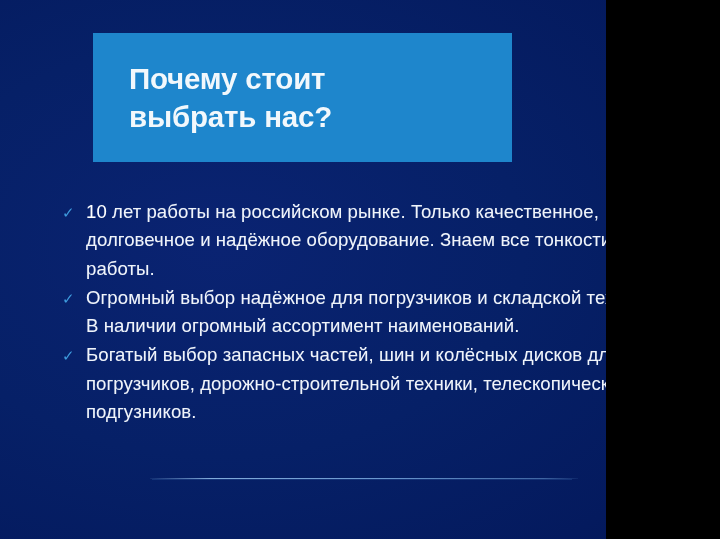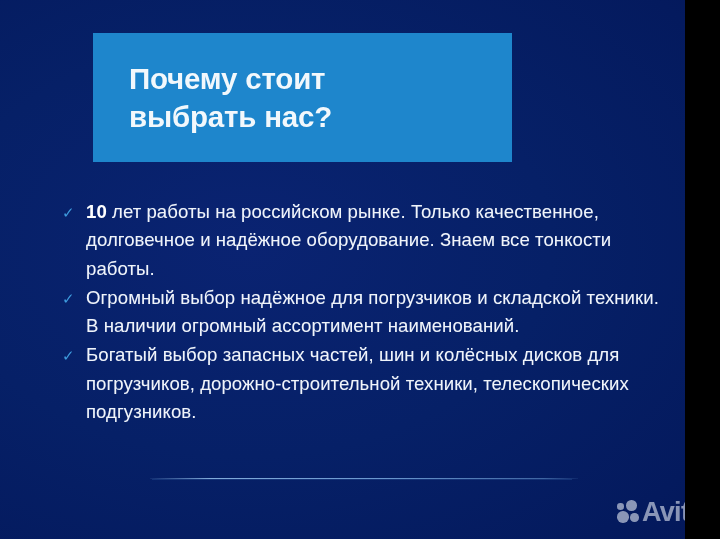--- a/index.html
+++ b/index.html
@@ -2,21 +2,21 @@
 <html><head>
 <meta charset="utf-8">
 <style>
   html, body {
     margin: 0;
     padding: 0;
     background: #000;
   }
   .slide {
     position: relative;
-    width: 685px;
+    width: 606px;
     height: 539px;
     overflow: hidden;
     background: #04175A;
     background-image:
       radial-gradient(ellipse 760px 520px at 36% 46%, #0A2372 0%, #062067 40%, #041A5E 72%, #031451 100%);
     font-family: "Liberation Sans", sans-serif;
     -webkit-font-smoothing: antialiased;
   }
 
   
@@ -66,21 +66,21 @@
   }
   .bullet-text {
     flex: 1 1 auto;
     color: #F0F4FA;
     font-size: 18.6px;
     line-height: 28.3px;
     letter-spacing: 0.05px;
     text-shadow: 0 0 1px rgba(200,220,255,0.25);
   }
   .bullet-text .lead {
-    font-weight: bold;
+    font-weight: normal;
     color: #FFFFFF;
   }
 
   
   .separator {
     position: absolute;
     left: 150px;
     top: 478px;
     width: 428px;
     height: 1px;

